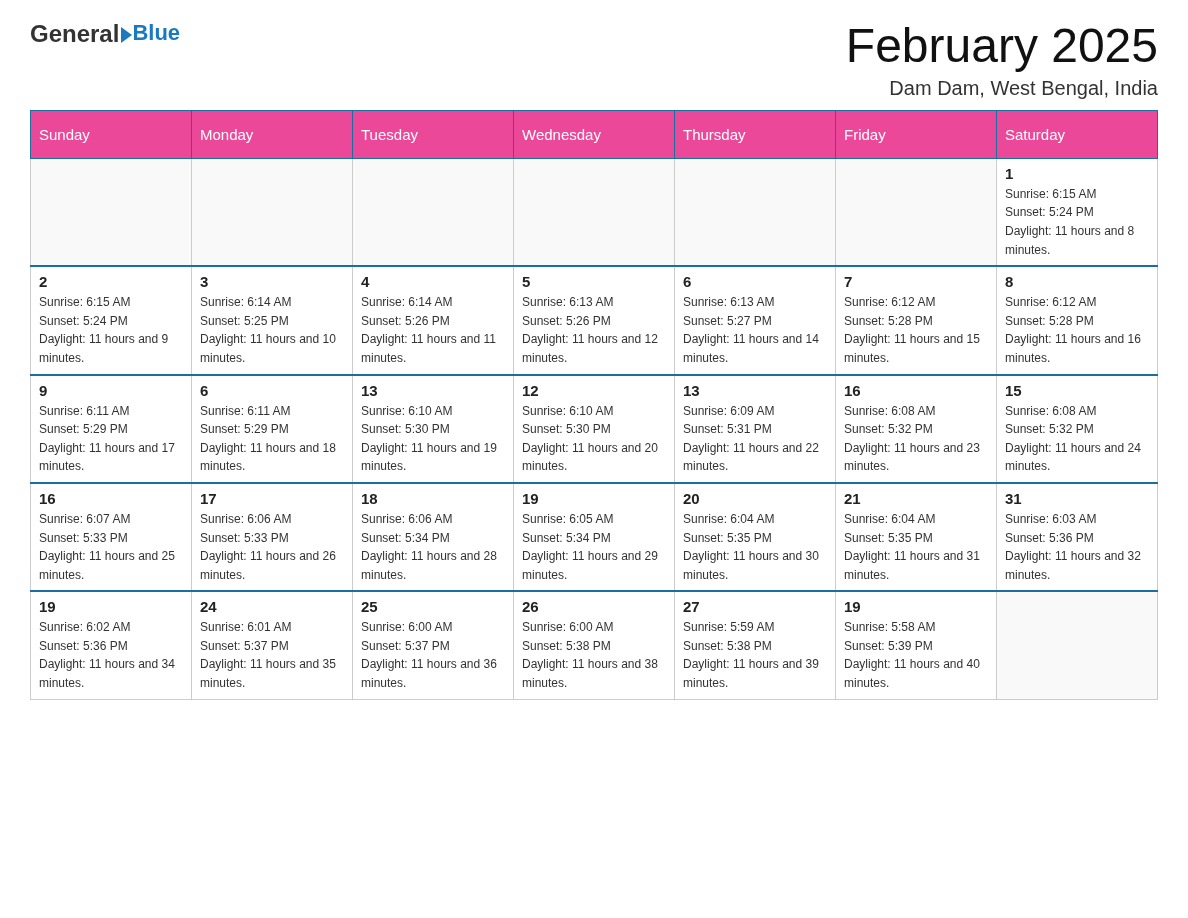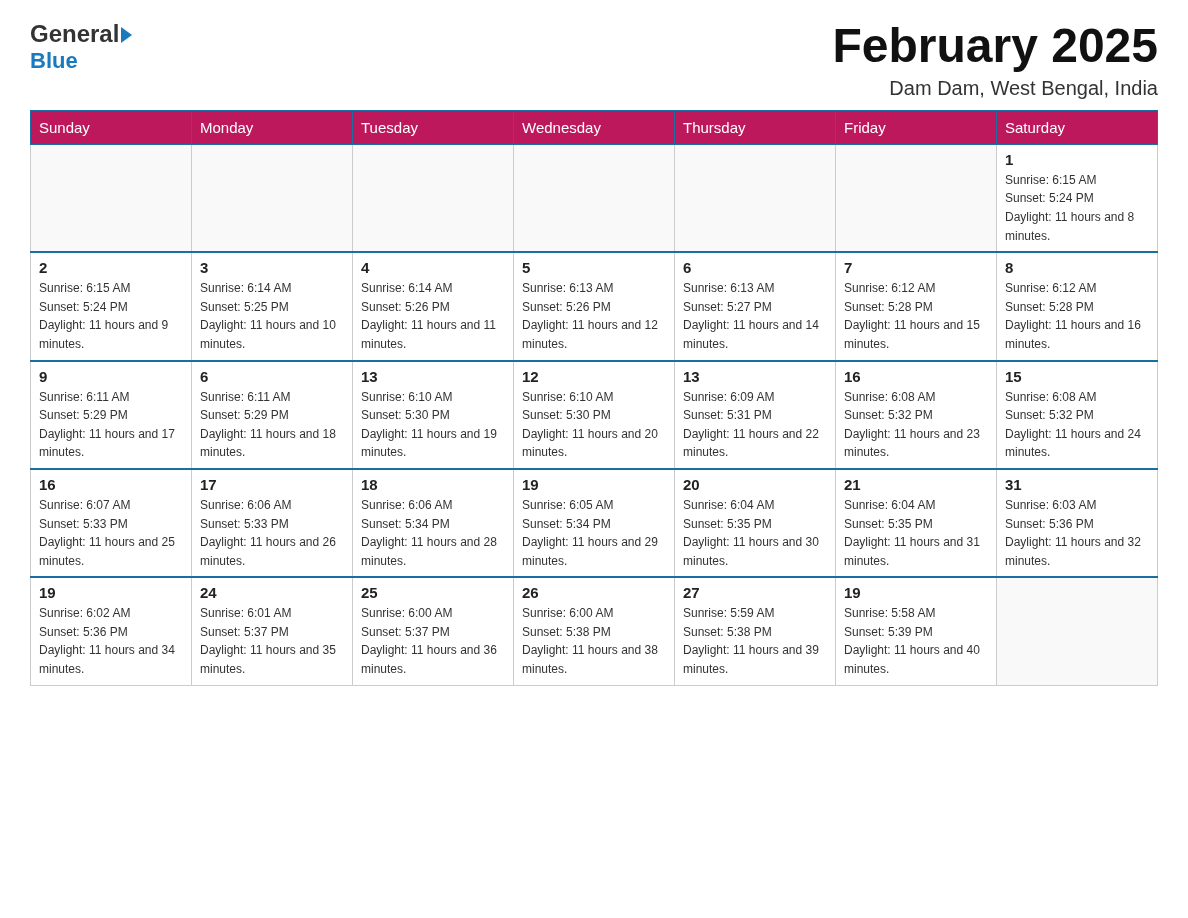--- a/index.html
+++ b/index.html
@@ -10,48 +10,47 @@
       padding: 20px 30px;
     }
     .header-area {
       display: flex;
       justify-content: space-between;
       align-items: flex-start;
       margin-bottom: 10px;
     }
     .logo {
       display: flex;
-      flex-direction: column;
       align-items: flex-start;
     }
     .title-area {
       text-align: right;
     }
     .month-title {
       font-size: 48px;
-      font-weight: bold;
+      font-weight: normal;
       color: #111;
       line-height: 1.1;
     }
     .location-title {
       font-size: 20px;
       color: #333;
       margin-top: 4px;
     }
     .calendar-table {
       width: 100%;
       border-collapse: collapse;
       margin-top: 6px;
     }
     .calendar-table th {
-      background-color: #be185d;
+      background-color: #ec4899;
       color: #fff;
       font-size: 15px;
       font-weight: 500;
-      padding: 8px 8px;
+      padding: 15px 8px;
       text-align: left;
       border: 1px solid #1a6fa0;
     }
     .calendar-table td {
       vertical-align: top;
       padding: 6px 8px;
       border: 1px solid #ccc;
       min-height: 100px;
       width: 14.28%;
       font-size: 12.5px;

